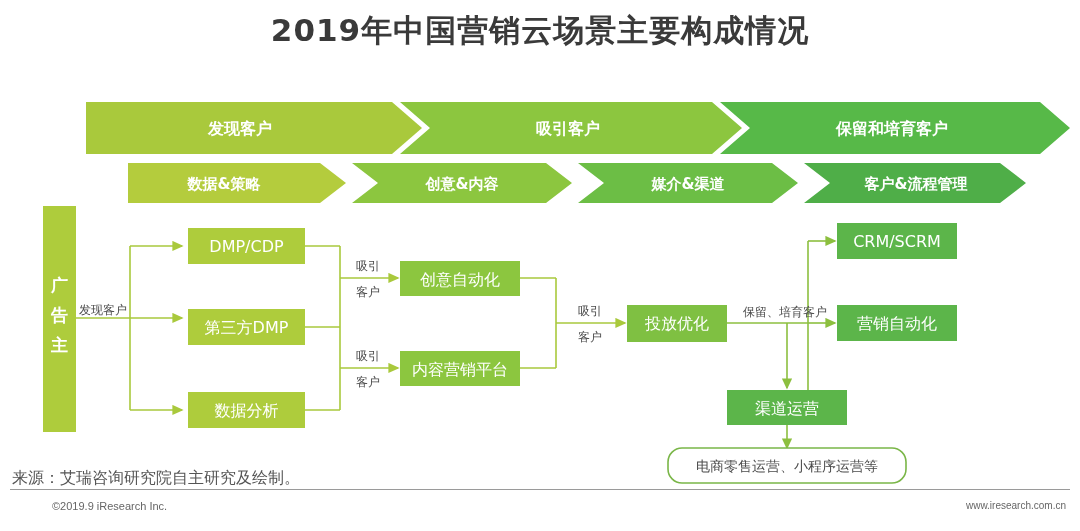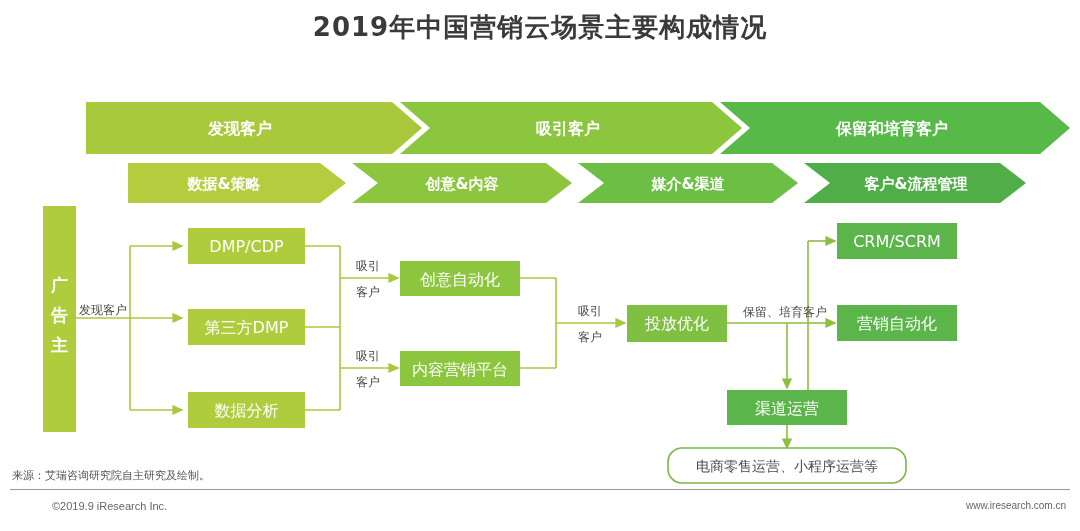--- a/index.html
+++ b/index.html
@@ -3,21 +3,21 @@
 <meta charset="utf-8">
 <style>
   html,body{margin:0;padding:0;}
   body{
     width:1080px;height:531px;background:#ffffff;
     font-family:"Liberation Sans","DejaVu Sans",sans-serif;
     overflow:hidden;position:relative;
   }
   #page-title{
     position:absolute;left:0;top:10px;width:1080px;text-align:center;
-    font-size:26px;font-weight:bold;color:#3a3a3a;letter-spacing:1px;
+    font-size:31px;font-weight:bold;color:#3a3a3a;letter-spacing:1px;
     font-family:"DejaVu Sans","Liberation Sans",sans-serif;
   }
   .stage{position:absolute;left:0;top:0;width:1080px;height:531px;}
   svg{display:block;}
   .chev-label{
     fill:#ffffff;font-size:16px;font-weight:bold;
     font-family:"DejaVu Sans","Liberation Sans",sans-serif;
     text-anchor:middle;dominant-baseline:central;
   }
   .chev-label2{
@@ -44,21 +44,21 @@
     fill:#4a4a4a;font-size:14px;
     font-family:"DejaVu Sans","Liberation Sans",sans-serif;
     text-anchor:middle;dominant-baseline:central;
   }
   .conn{stroke:#a9c93c;stroke-width:1.6;fill:none;}
   .conn-dark{stroke:#8cbf3f;stroke-width:1.6;fill:none;}
   #footer-rule{
     position:absolute;left:10px;top:489px;width:1060px;height:1px;background:#9a9a9a;
   }
   #source-note{
-    position:absolute;left:12px;top:468px;font-size:11px;color:#555;
+    position:absolute;left:12px;top:468px;font-size:16px;color:#555;
     font-family:Liberation Serif, serif;
   }
   #copyright{
     position:absolute;left:12px;top:500px;font-size:11px;color:#666;
     font-family:"Liberation Sans",sans-serif;
     margin-left:40px;
   }
   #website{
     position:absolute;right:14px;top:500px;font-size:10px;color:#666;
     font-family:"Liberation Sans",sans-serif;

